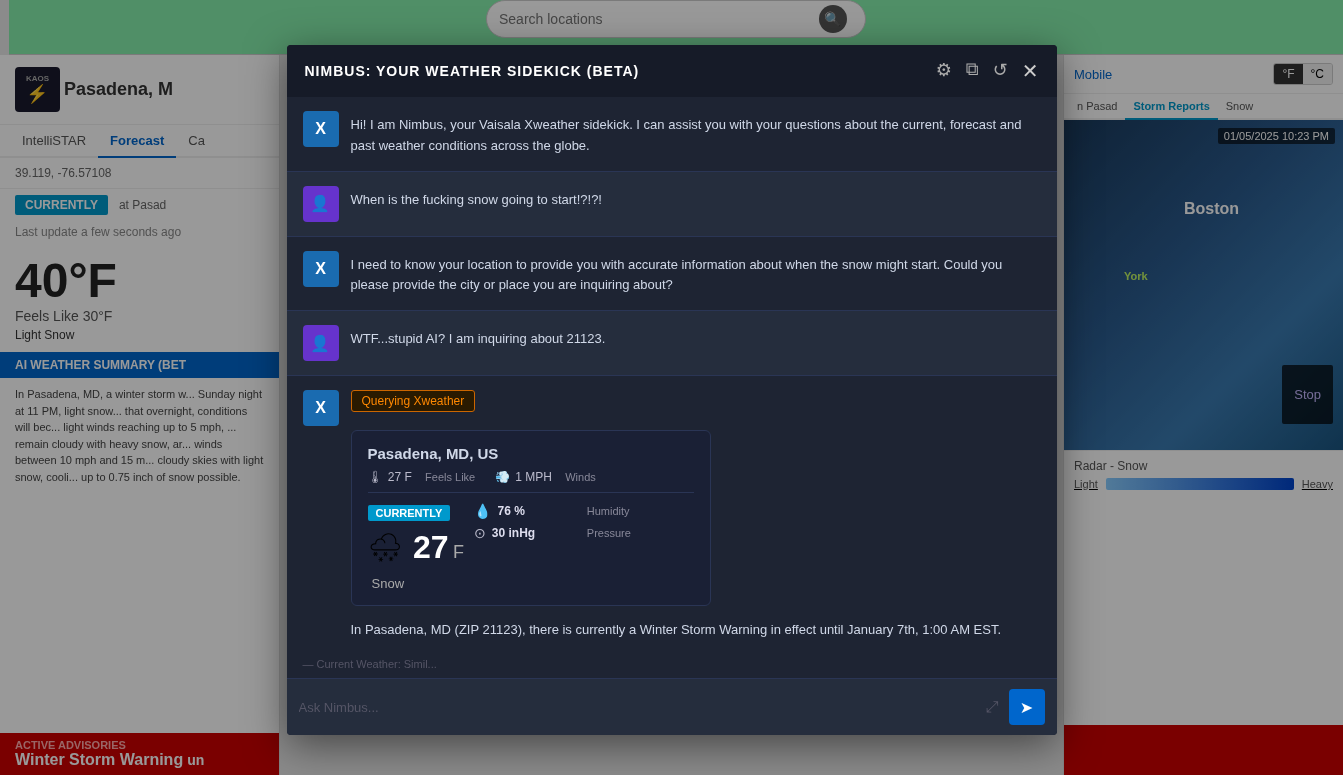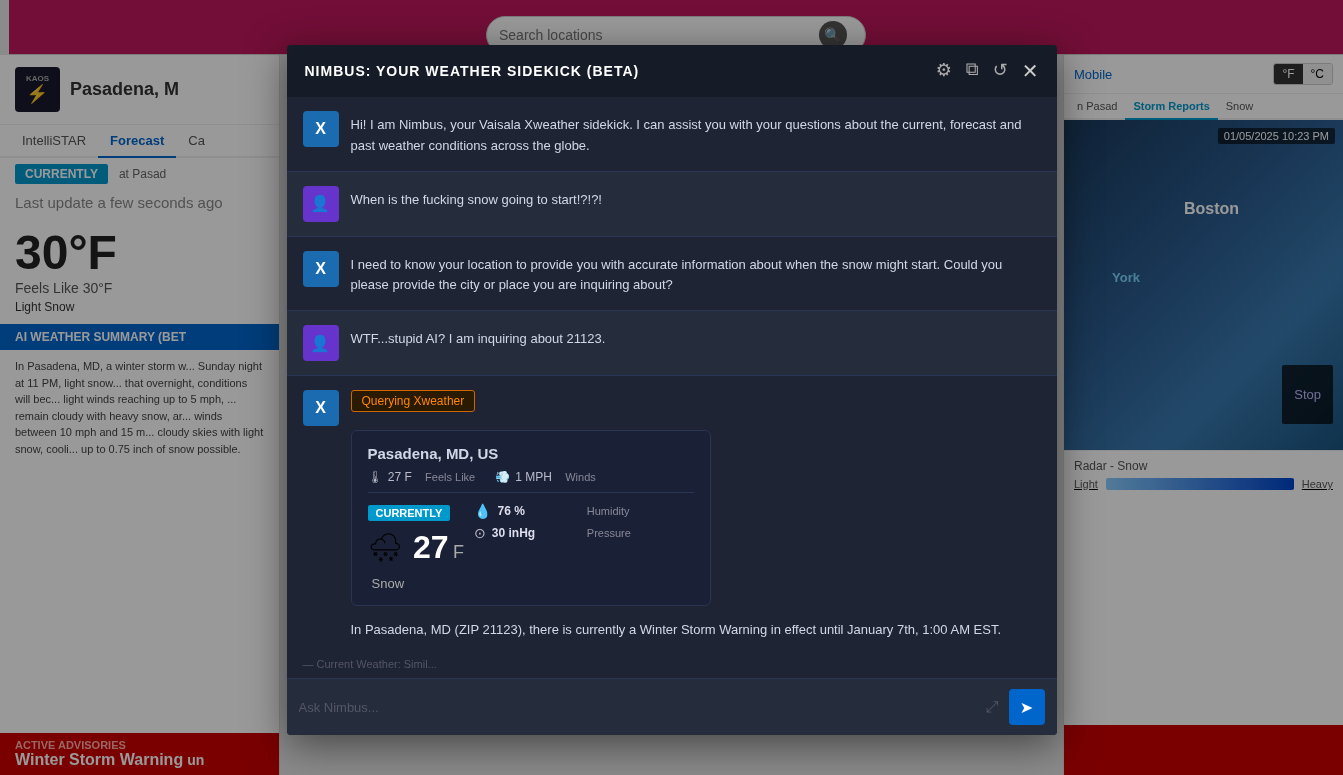--- a/index.html
+++ b/index.html
@@ -10,24 +10,24 @@
       height: 775px;
       overflow: hidden;
       position: relative;
     }
 
     
     .top-bar {
       position: absolute;
       top: 0; left: 0; right: 0;
       height: 55px;
-      background: #be185d;
+      background: #86efac;
       border-bottom: 1px solid #ccc;
       display: flex;
-      align-items: flex-end;
+      align-items: flex-start;
       justify-content: center;
       margin-left: 9px;
     }
     .search-container {
       display: flex;
       align-items: center;
       border: 1px solid #ccc;
       border-radius: 20px;
       padding: 4px 12px;
       width: 380px;
@@ -77,21 +77,21 @@
       height: 45px;
       background: #1a1a2e;
       border-radius: 4px;
       display: flex;
       flex-direction: column;
       align-items: center;
       justify-content: center;
       color: white;
       font-size: 9px;
       font-weight: bold;
-      margin-right: 10px;
+      margin-right: 4px;
     }
     .logo-badge .kaos {
       font-size: 8px;
       color: #aaa;
     }
     .logo-badge .lightning {
       font-size: 18px;
       color: #ffcc00;
     }
     .site-name {
@@ -136,21 +136,21 @@
       border-radius: 2px;
       margin-right: 5px;
     }
     .at-text {
       font-size: 12px;
       color: #666;
     }
 
     .last-update {
       padding: 4px 15px;
-      font-size: 15px;
+      font-size: 12px;
       color: #888;
     }
 
     .current-temp {
       padding: 10px 15px 0;
       font-size: 48px;
       font-weight: bold;
       color: #222;
     }
     .feels-like {
@@ -255,23 +255,23 @@
       position: absolute;
       top: 80px;
       left: 120px;
       color: white;
       font-size: 16px;
       font-weight: bold;
     }
     .map-york {
       position: absolute;
       top: 150px;
-      left: 48px;
-      color: #7dd3fc;
-      font-size: 13px;
+      left: 60px;
+      color: #bef264;
+      font-size: 11px;
       font-weight: bold;
     }
     .map-bg {
       width: 100%;
       height: 100%;
       background: linear-gradient(135deg, #1a3a5c 0%, #2a5a8c 40%, #3a7ab0 70%, #1a5580 100%);
     }
     .stop-btn {
       position: absolute;
       bottom: 26px;
@@ -563,29 +563,32 @@
     </div>
     <span class="site-name">Pasadena, M</span>
   </div>
 
   <div class="nav-tabs">
     <div class="nav-tab">IntelliSTAR</div>
     <div class="nav-tab active">Forecast</div>
     <div class="nav-tab">Ca</div>
   </div>
 
+  <div class="location-info">
+    <span>39.119, -76.57108</span>
+  </div>
 
   <div style="padding: 6px 15px; display:flex; align-items:center; gap:6px;">
     <span class="currently-badge">CURRENTLY</span>
     <span class="at-text">at Pasad</span>
   </div>
 
   <div class="last-update">Last update a few seconds ago</div>
 
-  <div class="current-temp">30°F</div>
+  <div class="current-temp">40°F</div>
   <div class="feels-like">Feels Like 30°F</div>
   <div class="condition">Light Snow</div>
 
   <div class="ai-summary-header">AI WEATHER SUMMARY (BET</div>
   <div class="ai-summary-content">In Pasadena, MD, a winter storm w... Sunday night at 11 PM, light snow... that overnight, conditions will bec... light winds reaching up to 5 mph, ... remain cloudy with heavy snow, ar... winds between 10 mph and 15 m... cloudy skies with light snow, cooli... up to 0.75 inch of snow possible.</div>
 
   <div style="position:absolute; bottom:0; left:0; right:0; background:#cc0000; padding:6px 15px;">
     <div style="font-size:11px; color:#ffaaaa; font-weight:bold;">ACTIVE ADVISORIES</div>
     <div style="font-size:16px; color:white; font-weight:bold; display:flex; align-items:center; gap:4px;">
       <span>Winter Storm Warning</span>

